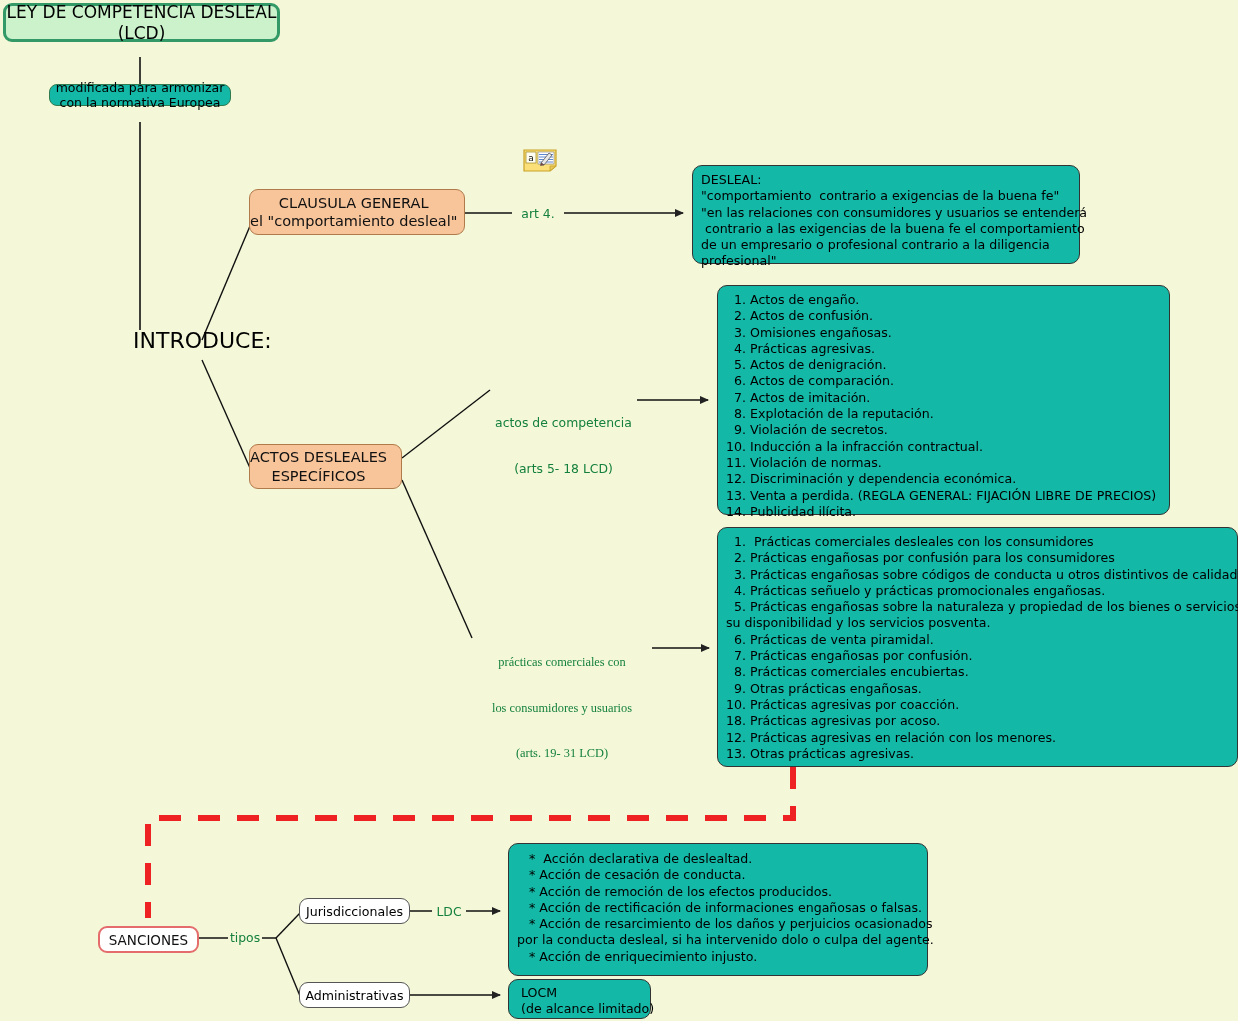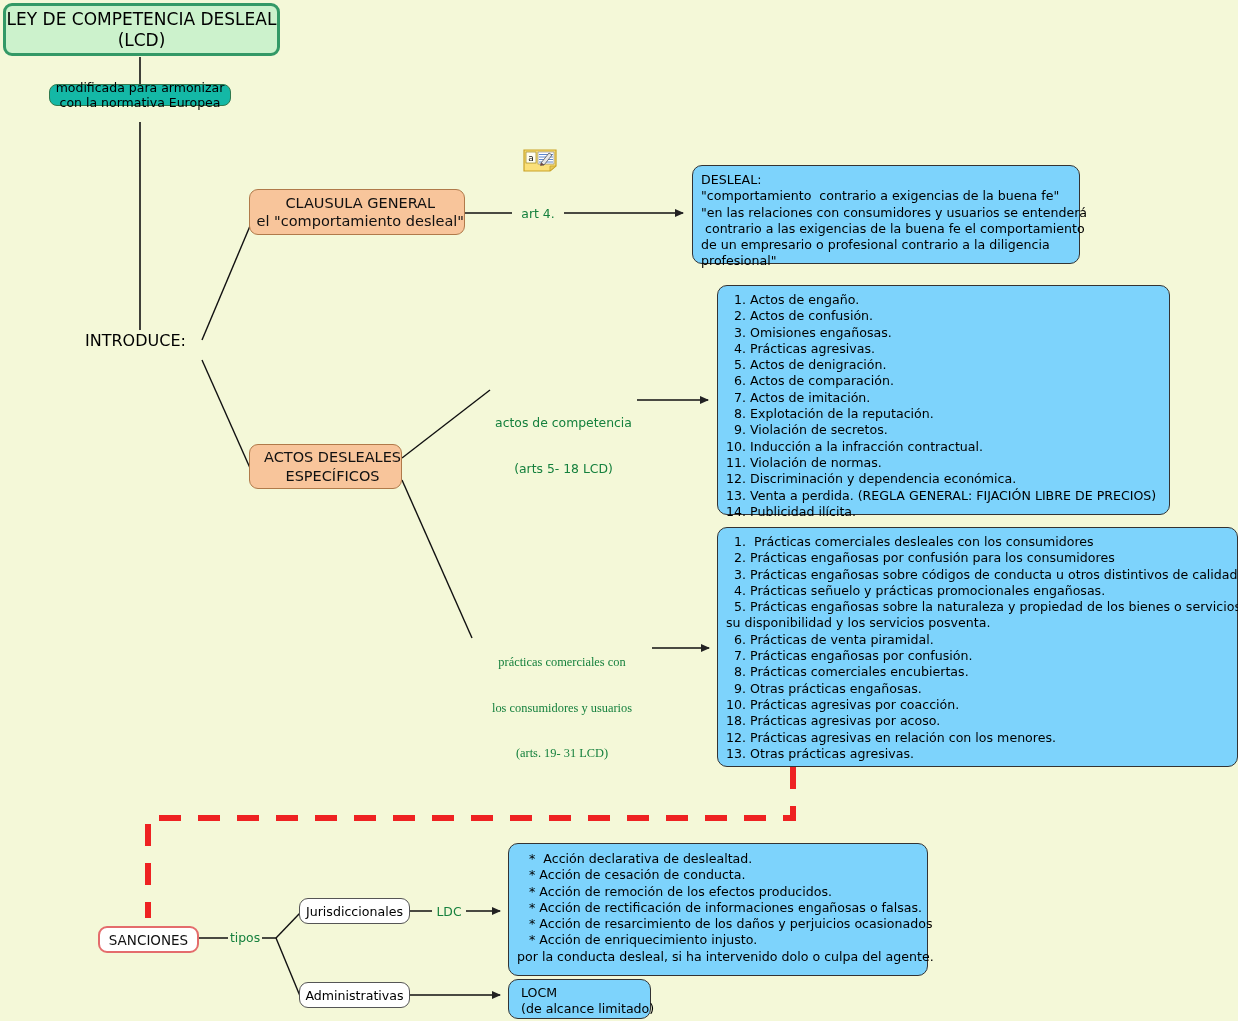--- a/index.html
+++ b/index.html
@@ -9,41 +9,41 @@
     font-family:"DejaVu Sans", sans-serif;
     overflow:hidden;
     position:relative;
   }
   #canvas{position:absolute;left:0;top:0;width:1238px;height:1021px;}
   svg.edges{position:absolute;left:0;top:0;width:1238px;height:1021px;pointer-events:none;}
 
   .node{position:absolute;box-sizing:border-box;}
 
   .n-root{
-    left:3px;top:3px;width:277px;height:53px;
+    left:3px;top:3px;width:277px;height:39px;
     background:#CCF2CC;border:3px solid #339966;border-radius:9px;
     display:flex;align-items:center;justify-content:center;text-align:center;
     font-size:17px;color:#000;line-height:1.18;
   }
   .n-mod{
     left:49px;top:84px;width:182px;height:22px;
     background:#14b8a6;border:1px solid #2F7A4F;border-radius:8px;
     display:flex;align-items:center;justify-content:center;text-align:center;
     font-size:12.5px;color:#000;line-height:1.2;
   }
   .n-orange{
     background:#F8C59B;border:1px solid #B07A4A;border-radius:9px;
-    display:flex;align-items:center;justify-content:flex-end;text-align:center;
+    display:flex;align-items:center;justify-content:flex-start;text-align:center;
     font-size:14.5px;color:#111;line-height:1.25;
   }
   .n-clausula{left:249px;top:189px;width:216px;height:46px;}
   .n-actos{left:249px;top:444px;width:153px;height:45px;}
 
   .n-white{
-    background:#7dd3fc;border:1px solid #333;border-radius:10px;
+    background:#14b8a6;border:1px solid #333;border-radius:10px;
     font-size:12.6px;color:#000;line-height:1.295;
     box-sizing:border-box;
   }
   .n-desleal{left:692px;top:165px;width:388px;height:99px;padding:6px 8px 4px 8px;}
   .n-lista1{left:717px;top:285px;width:453px;height:230px;padding:6px 8px;}
   .n-lista2{left:717px;top:527px;width:521px;height:240px;padding:6px 8px;}
   .n-acciones{left:508px;top:843px;width:420px;height:133px;padding:7px 8px;}
   .n-locm{left:508px;top:979px;width:143px;height:40px;padding:5px 12px;}
 
   .n-sanciones{
@@ -57,21 +57,21 @@
     display:flex;align-items:center;justify-content:center;
     font-size:12.6px;color:#000;
   }
   .n-juris{left:299px;top:898px;width:111px;height:26px;}
   .n-admin{left:299px;top:982px;width:111px;height:26px;}
 
   .elabel{
     position:absolute;font-size:12.4px;color:#15803d;text-align:center;
     line-height:1.22;white-space:pre;
   }
-  .biglabel{position:absolute;font-size:16px;color:#000;}
+  .biglabel{position:absolute;font-size:22px;color:#000;margin-left:48px;}
 
   .listline{white-space:pre;}
 
   
   .note-icon{position:absolute;left:523px;top:149px;width:34px;height:23px;}
 </style>
 </head>
 <body>
 
 <div id="canvas">
@@ -234,22 +234,22 @@
   <div class="node n-pill n-admin">
     <span>Administrativas</span>
   </div>
 
   <div class="node n-white n-acciones">
     <div class="listline">   *  Acción declarativa de deslealtad.</div>
     <div class="listline">   * Acción de cesación de conducta.</div>
     <div class="listline">   * Acción de remoción de los efectos producidos.</div>
     <div class="listline">   * Acción de rectificación de informaciones engañosas o falsas.</div>
     <div class="listline">   * Acción de resarcimiento de los daños y perjuicios ocasionados</div>
+    <div class="listline">por la conducta desleal, si ha intervenido dolo o culpa del agente.</div>
     <div class="listline">   * Acción de enriquecimiento injusto.</div>
-    <div class="listline">por la conducta desleal, si ha intervenido dolo o culpa del agente.</div>
   </div>
 
   <div class="node n-white n-locm">
     <div class="listline">LOCM</div>
     <div class="listline">(de alcance limitado)</div>
   </div>
 
 </div>
 
 </body></html>

